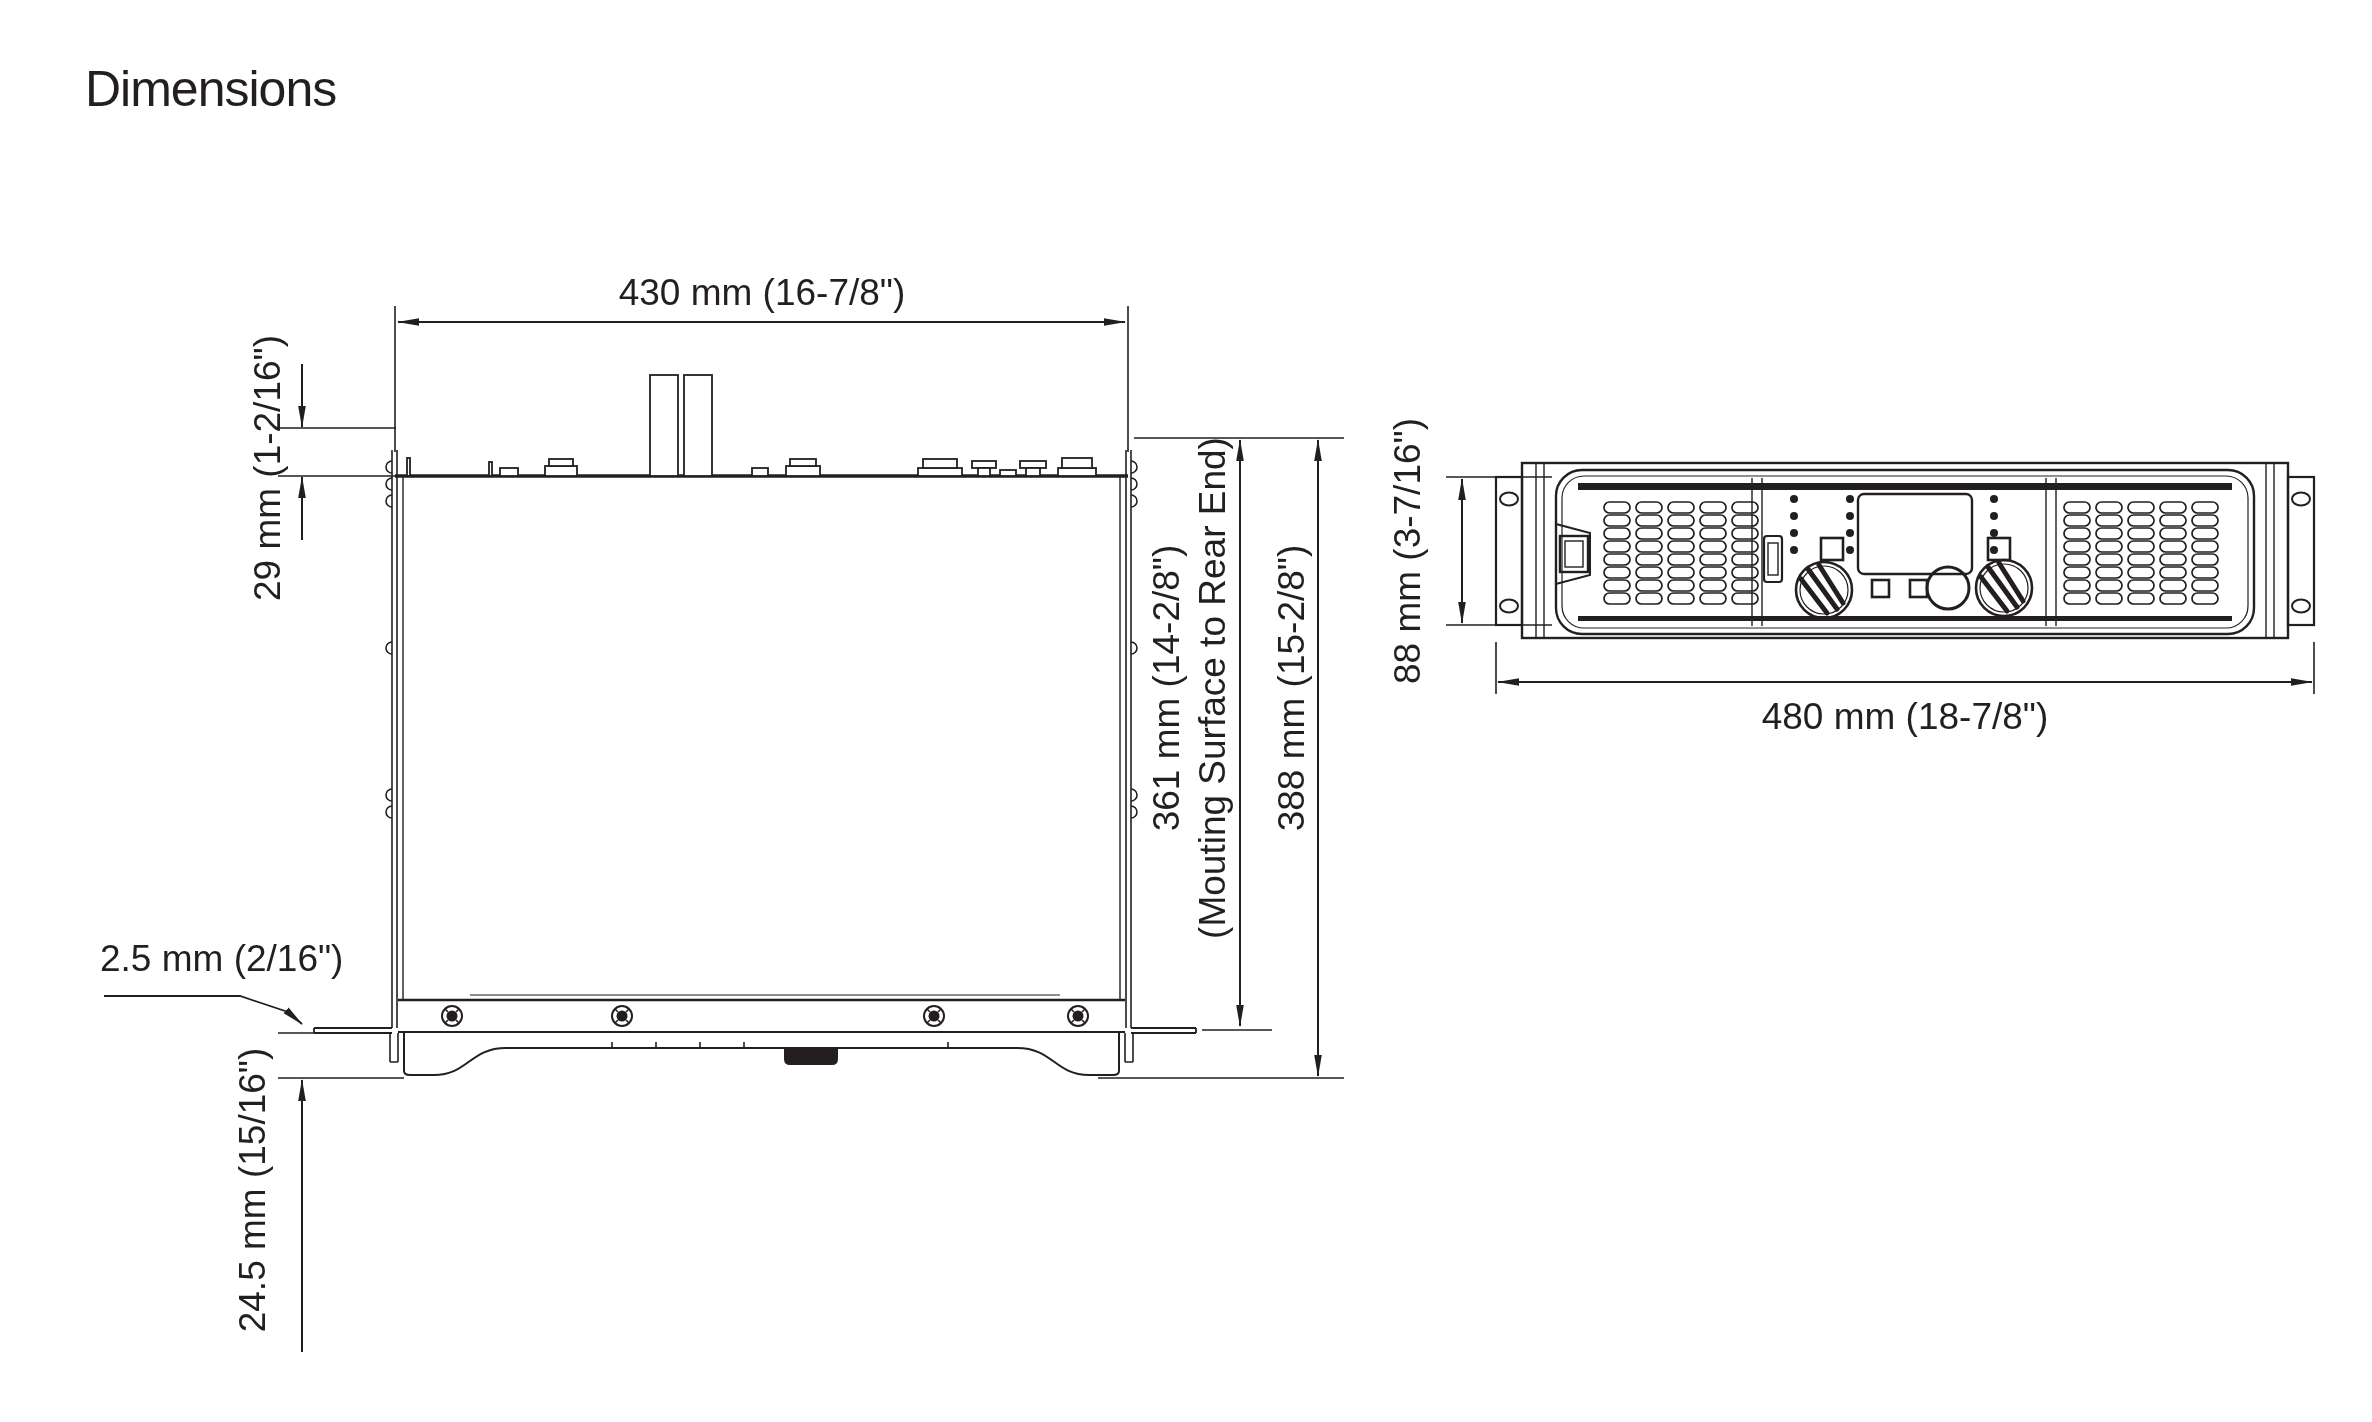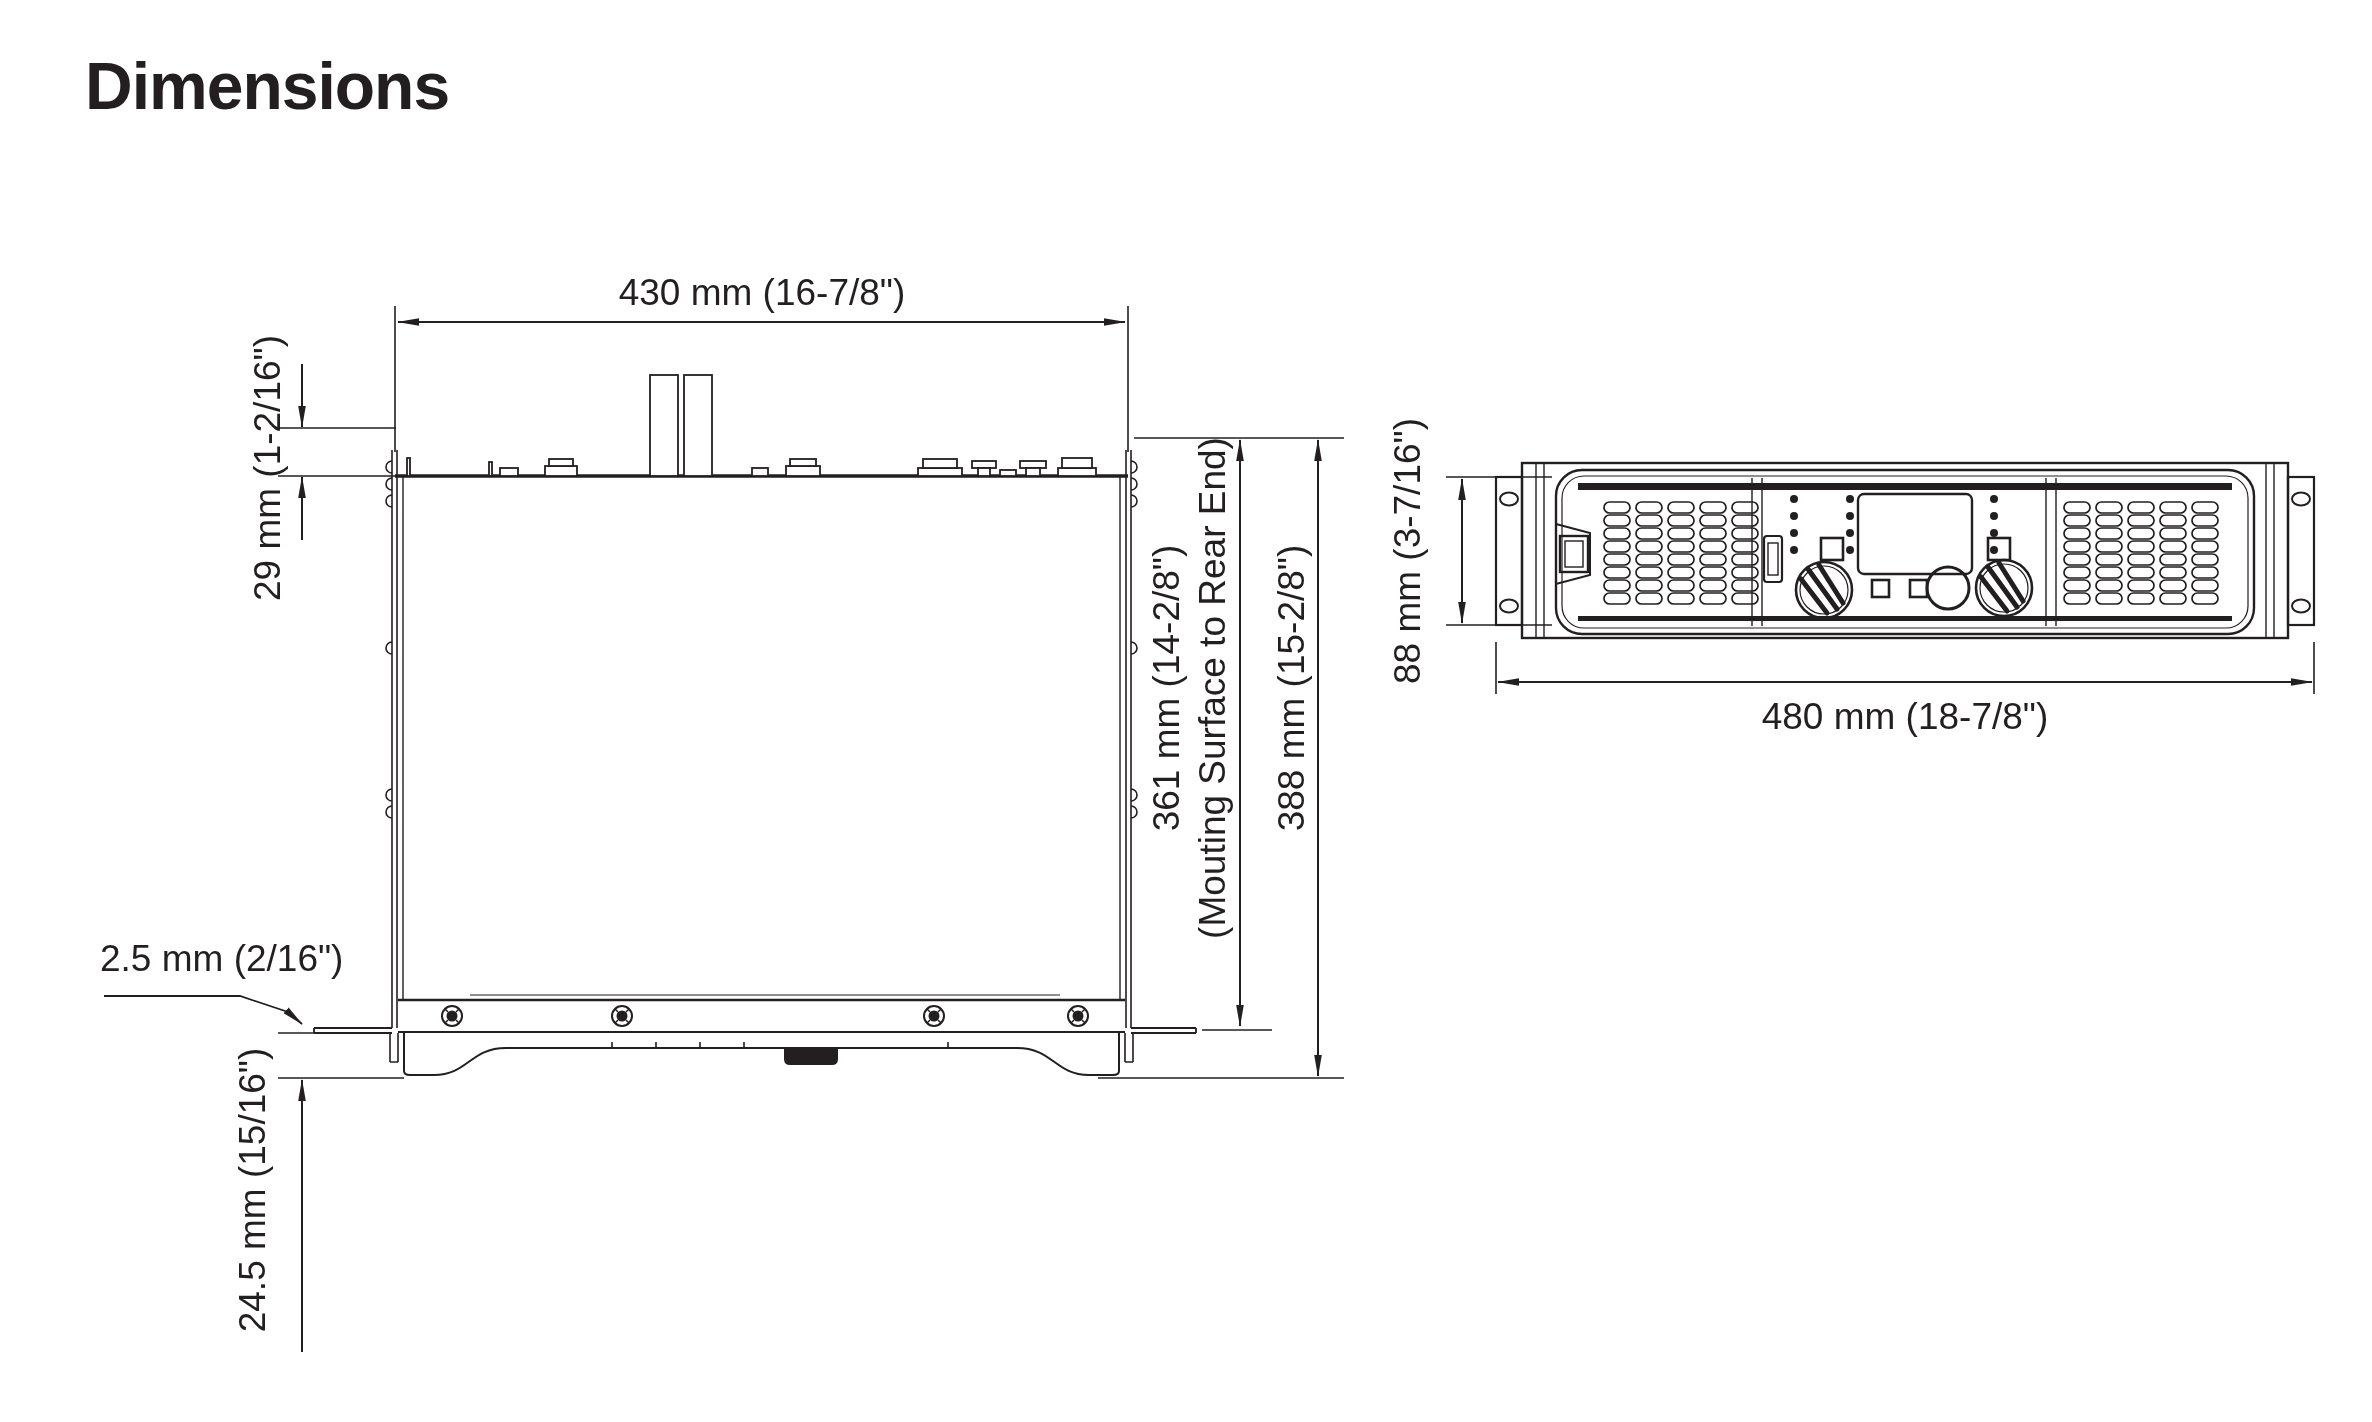--- a/index.html
+++ b/index.html
@@ -1,19 +1,19 @@
 <!DOCTYPE html>
 <html><head>
 <meta charset="utf-8">
 <style>
   html,body{margin:0;padding:0;background:#ffffff;}
   body{width:2372px;height:1422px;position:relative;overflow:hidden;
        font-family:"Liberation Sans","DejaVu Sans",sans-serif;color:#231f20;}
   svg{position:absolute;left:0;top:0;}
-  .title{position:absolute;left:85px;top:48px;font-size:66px;font-weight:bold;
+  .title{position:absolute;left:85px;top:60px;font-size:50px;font-weight:normal;
          letter-spacing:-1px;white-space:nowrap;}
   .lbl{position:absolute;font-size:37px;white-space:nowrap;color:#231f20;}
   .hlbl{text-align:center;}
   .vlbl{display:flex;flex-direction:column;justify-content:center;align-items:center;
         transform:rotate(-90deg);text-align:center;line-height:46px;}
 </style>
 </head>
 <body>
 
 <svg width="2372" height="1422" viewBox="0 0 2372 1422">

